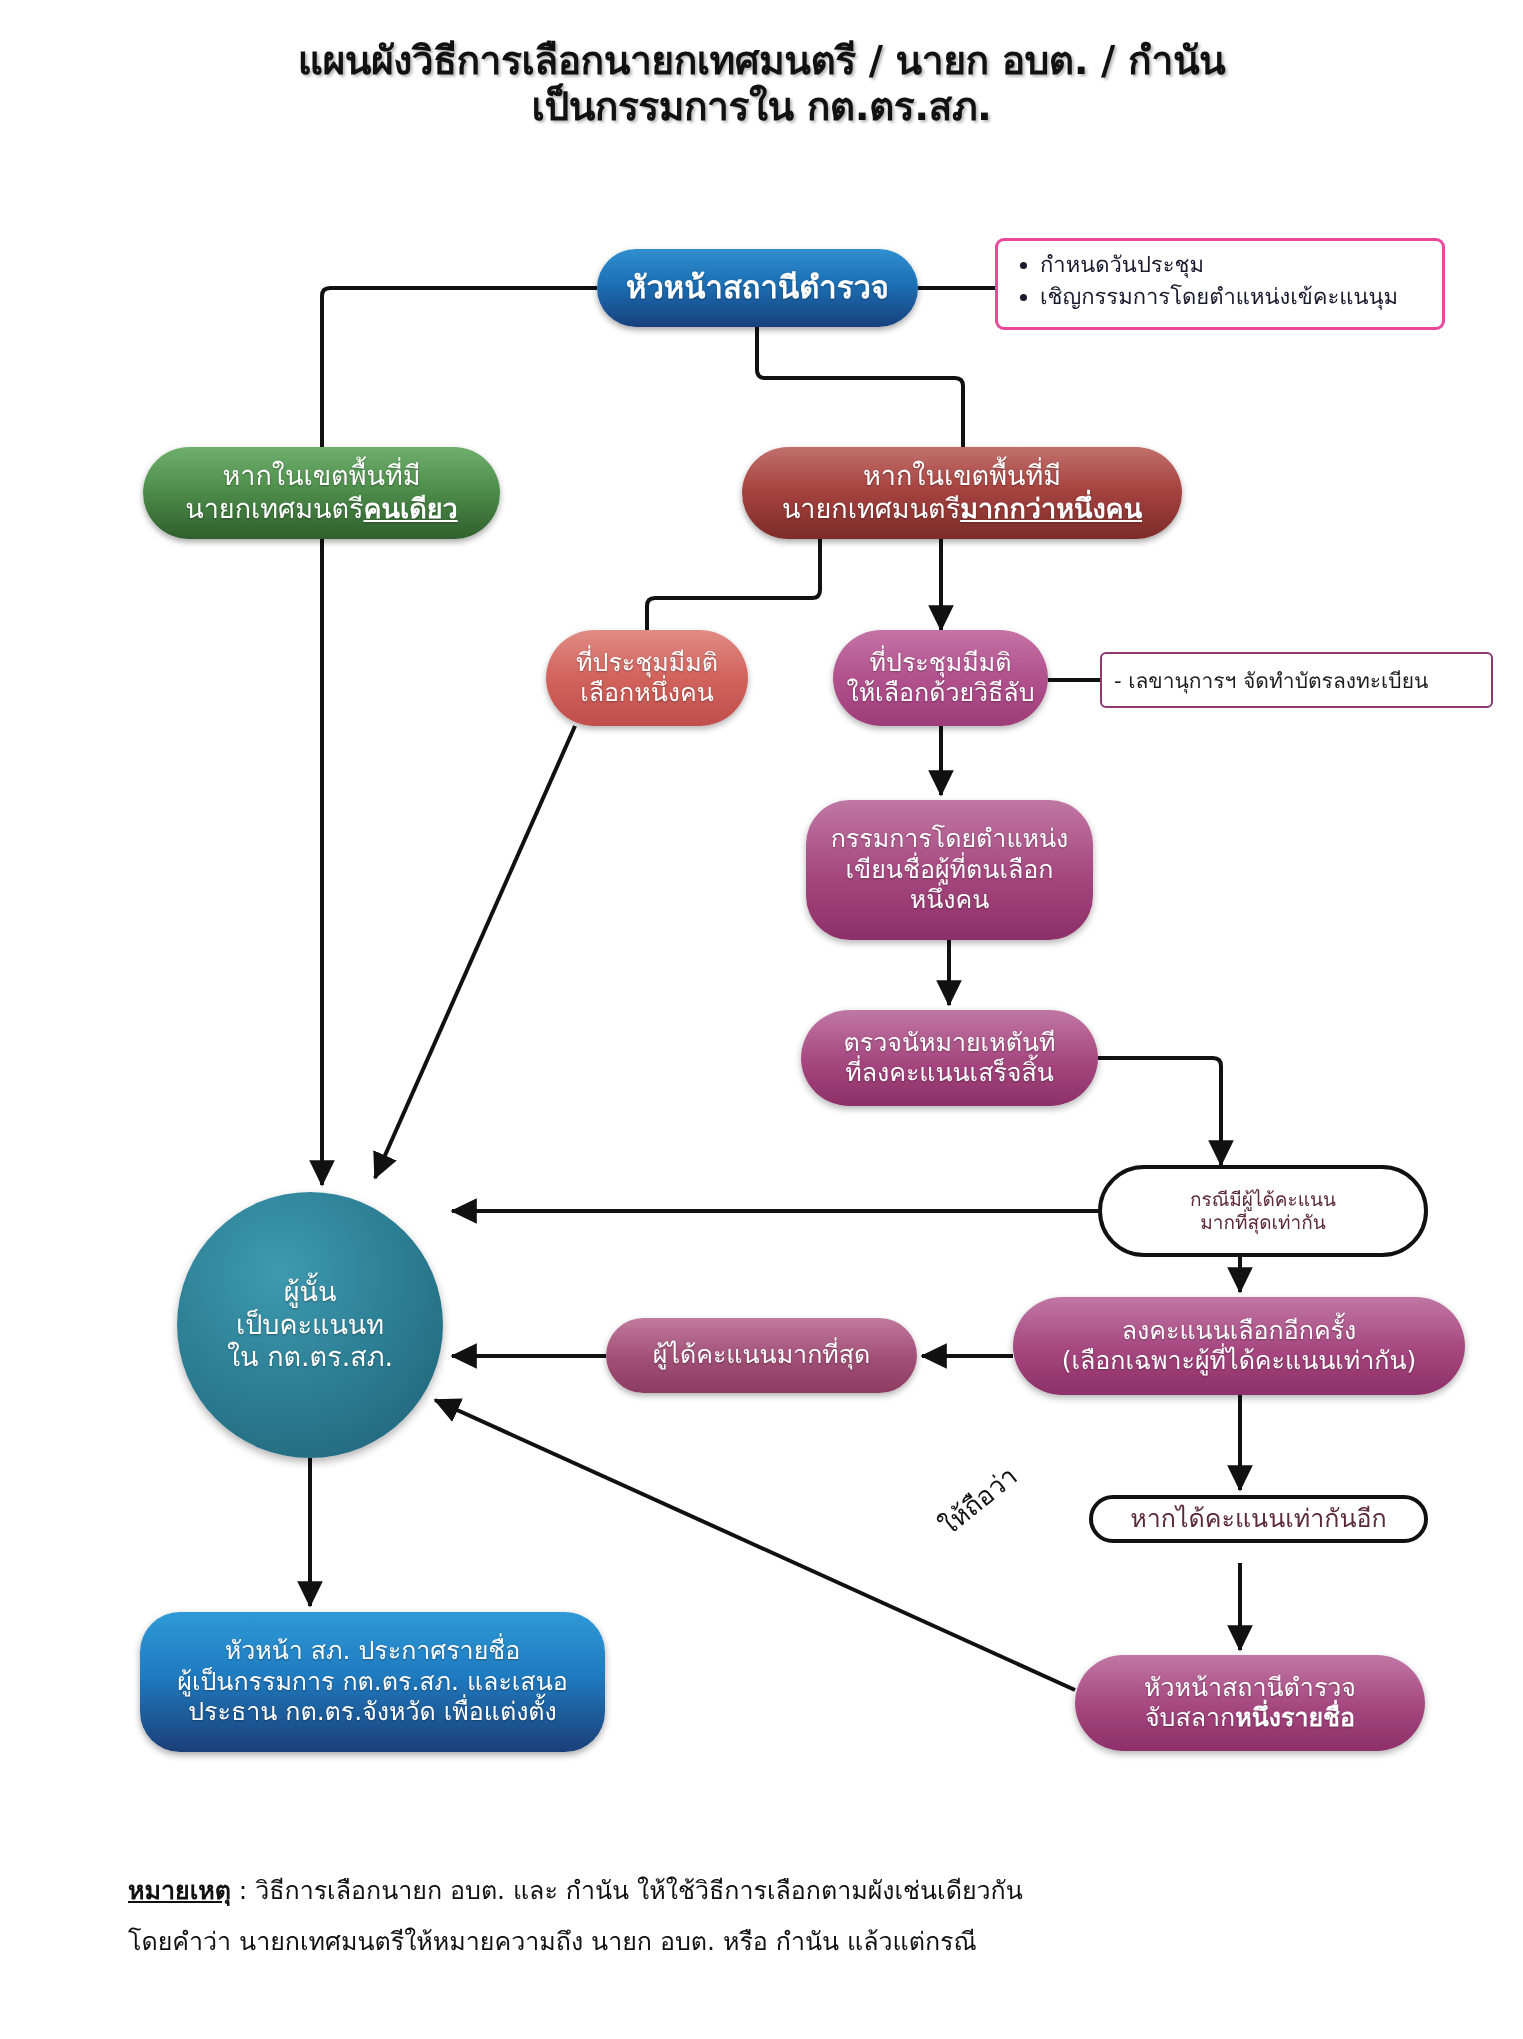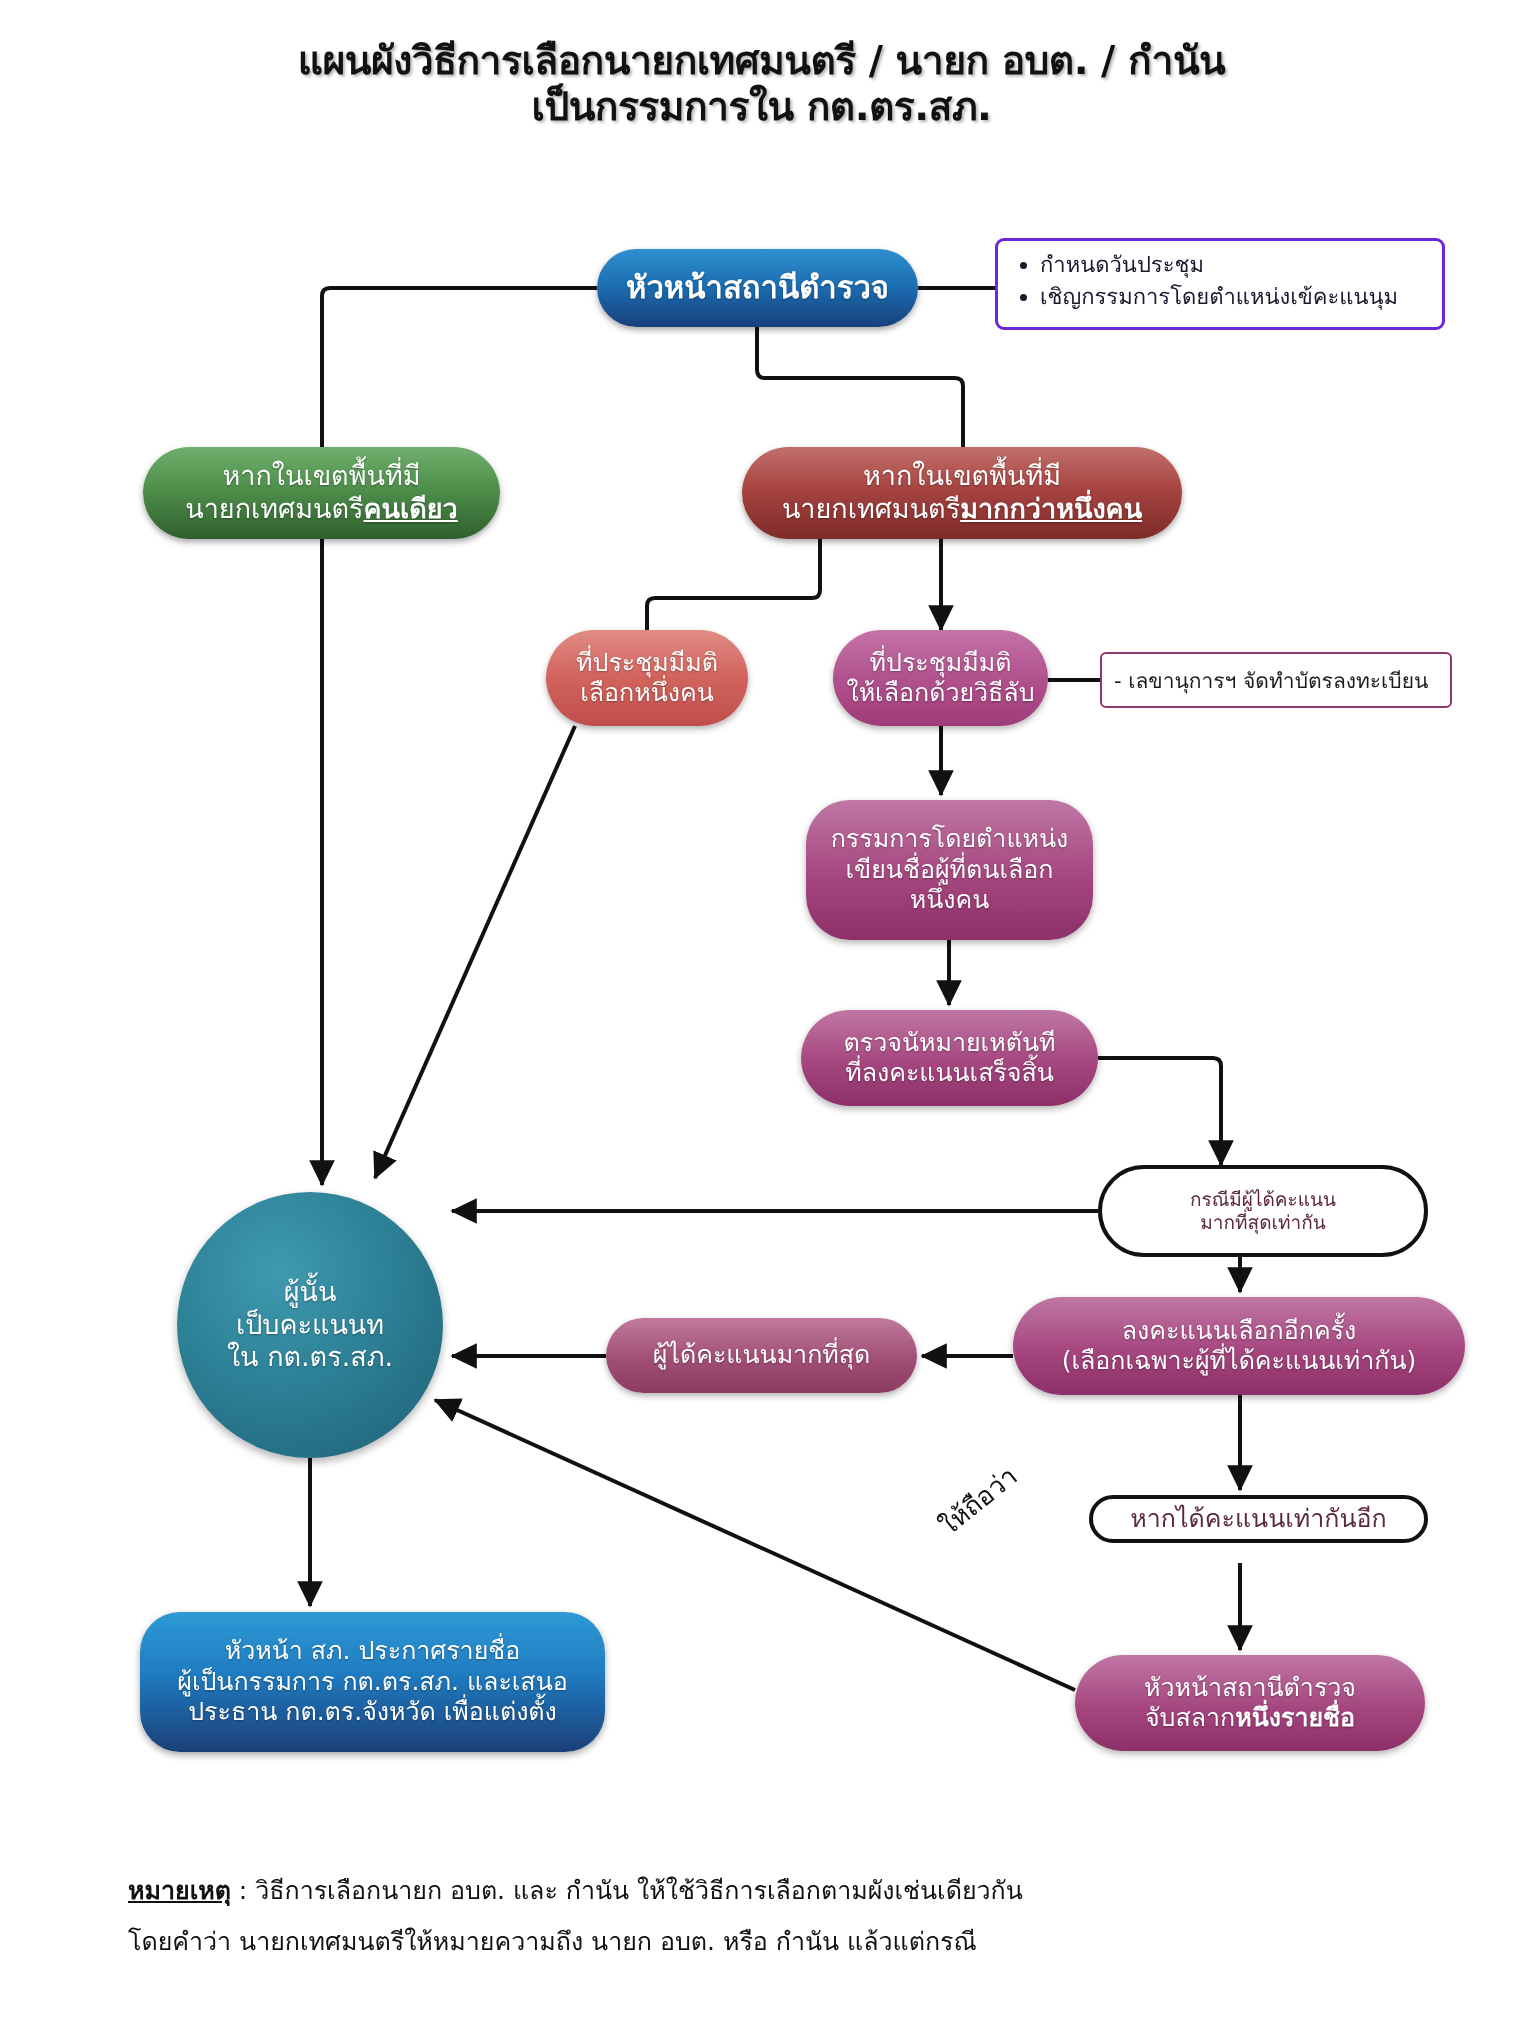--- a/index.html
+++ b/index.html
@@ -35,21 +35,21 @@
   
   #n-chief{
     left:597px;top:249px;width:321px;height:78px;border-radius:40px;
     font-size:31px;font-weight:bold;
     background:linear-gradient(180deg,#2f8fcf 0%,#1c6fb4 45%,#17407c 100%);
     box-shadow:0 3px 6px rgba(0,0,0,.35);
   }
   
   #n-bullets{
     position:absolute;left:995px;top:238px;width:450px;height:92px;
-    border:3px solid #6d28d9;border-radius:9px;background:#fff;
+    border:3px solid #ec4899;border-radius:9px;background:#fff;
     box-sizing:border-box;padding:8px 10px 8px 16px;
     color:#1a1a2e;font-size:22px;line-height:1.45;
   }
   #n-bullets ul{margin:0;padding-left:26px;}
   #n-bullets li{margin:0;}
 
   
   #n-single{
     left:143px;top:447px;width:357px;height:92px;border-radius:46px;
     font-size:27px;
@@ -72,21 +72,21 @@
   }
   
   #n-secret{
     left:833px;top:630px;width:215px;height:96px;border-radius:48px;
     font-size:25px;
     background:linear-gradient(180deg,#c473a7 0%,#b1518d 50%,#9e3c79 100%);
     box-shadow:0 3px 6px rgba(0,0,0,.3);
   }
   
   #n-secnote{
-    position:absolute;left:1100px;top:652px;width:352px;height:56px;
+    position:absolute;left:1100px;top:652px;width:393px;height:56px;
     border:2px solid #8c3a6d;border-radius:6px;background:#fff;
     box-sizing:border-box;display:flex;align-items:center;padding:0 12px;
     color:#1d1d1d;font-size:21px;
   }
   
   #n-write{
     left:806px;top:800px;width:287px;height:140px;border-radius:44px;
     font-size:25px;
     background:linear-gradient(180deg,#c077a4 0%,#a5467f 55%,#8d2f68 100%);
     box-shadow:0 3px 7px rgba(0,0,0,.3);

